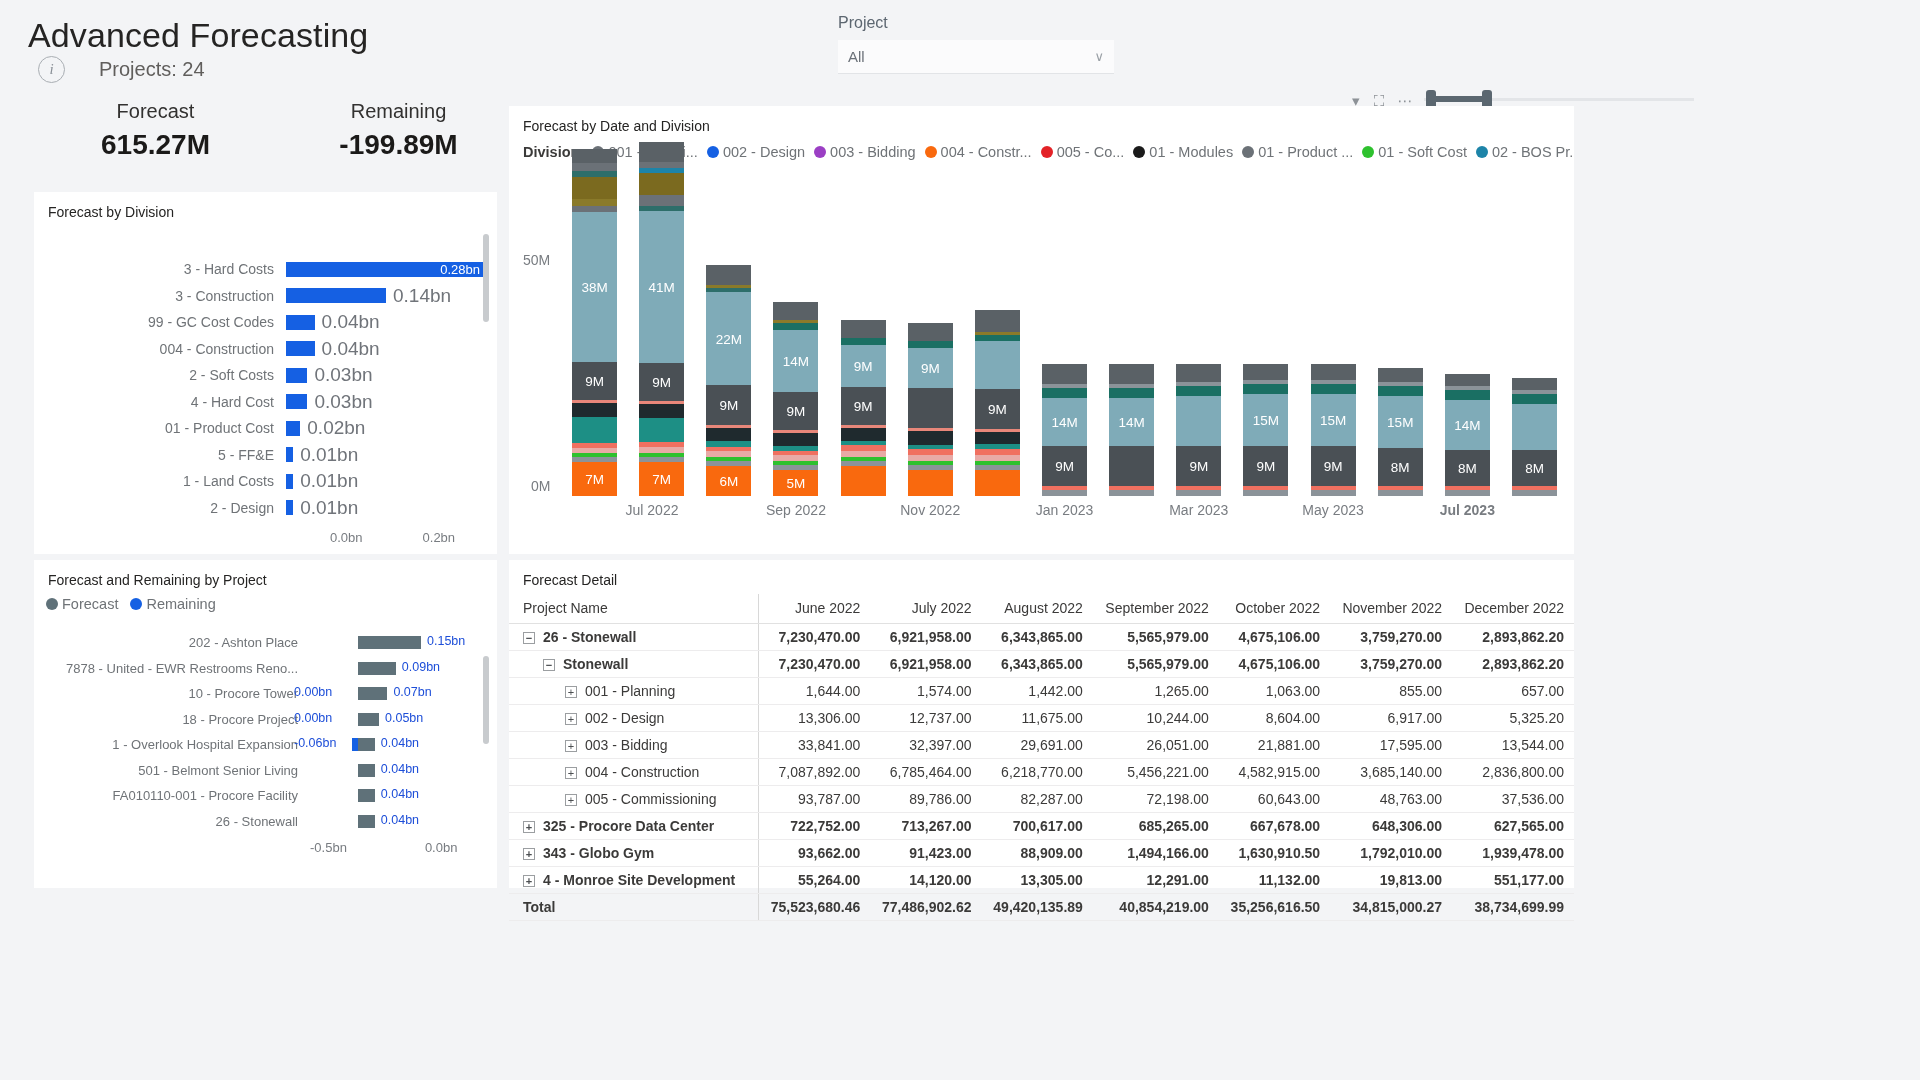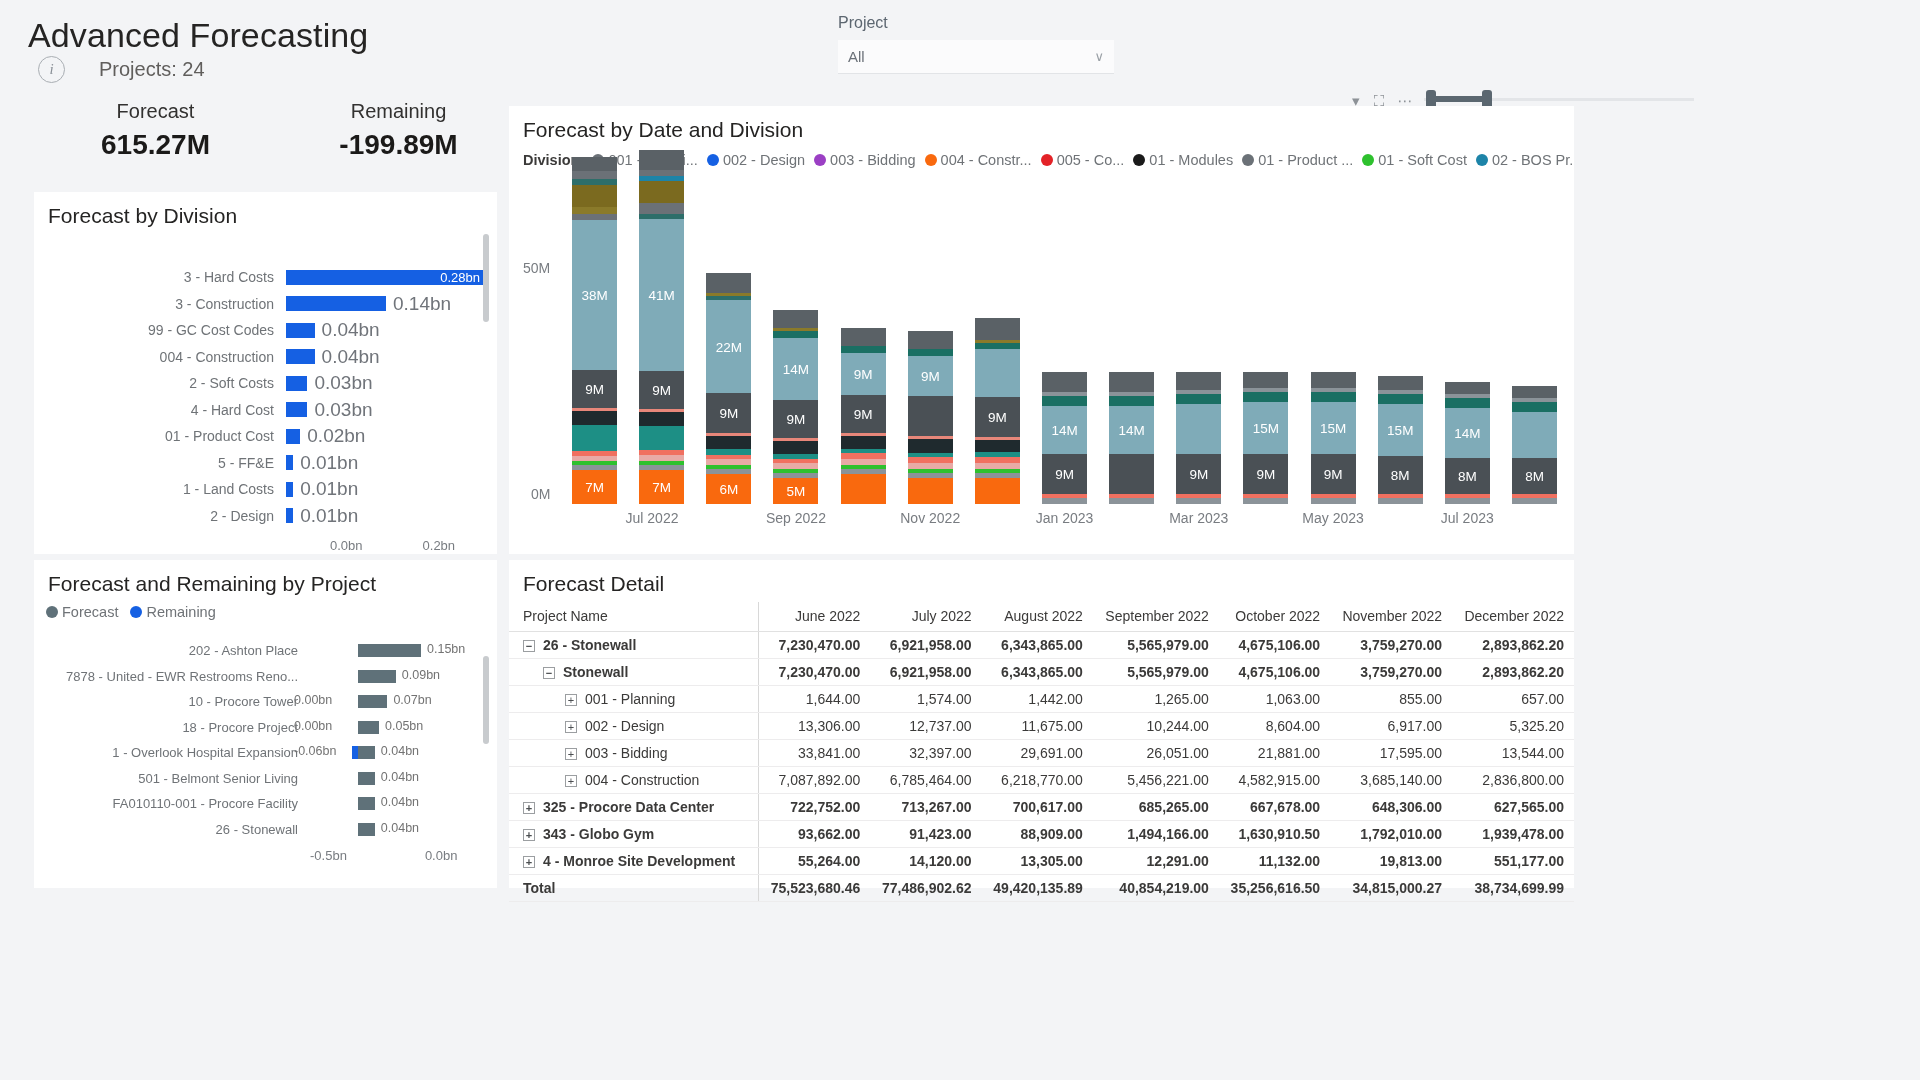--- a/index.html
+++ b/index.html
@@ -57,21 +57,21 @@
   .viz-icons span { font-size: 15px; cursor: pointer; }
 
   
   .slider-wrap { position: absolute; top: 85px; left: 1424px; width: 270px; height: 30px; }
   .slider-track { position: absolute; top: 13px; left: 0; right: 0; height: 3px; background: #e3e5e8; }
   .slider-fill { position: absolute; top: 11px; left: 6px; width: 58px; height: 6px; background: #5b6770; }
   .slider-handle { position: absolute; top: 5px; width: 10px; height: 19px; border-radius: 3px; background: #5b6770; }
 
   
   .panel { position: absolute; background: #ffffff; }
-  .panel-title { font-size: 21px; color: #252423; padding: 12px 0 0 14px; font-weight: 400; }
+  .panel-title { font-size: 14px; color: #252423; padding: 12px 0 0 14px; font-weight: 400; }
 
   
   #division-panel { left: 34px; top: 192px; width: 463px; height: 362px; }
   .div-rows { position: relative; margin-top: 36px; }
   .div-row { display: flex; align-items: center; height: 26.5px; }
   .div-row .cat { width: 252px; text-align: right; font-size: 14px; color: #6f7377; padding-right: 12px; }
   .div-row .barbox { display: flex; align-items: center; flex: 1; position: relative; }
   .div-row .bar { height: 15px; background: #1560e3; position: relative; }
   .div-row .inlbl { position: absolute; right: 6px; top: 0; font-size: 13px; color: #fff; line-height: 15px; }
   .div-row .outlbl { font-size: 19px; color: #70747a; margin-left: 7px; }
@@ -101,21 +101,21 @@
 
   
   #project-panel { left: 34px; top: 560px; width: 463px; height: 328px; }
   .proj-legend { display: flex; gap: 12px; padding: 8px 0 0 12px; font-size: 14px; color: #6f7377; align-items: center; }
   .proj-rows { margin-top: 18px; position: relative; }
   .proj-row { display: flex; align-items: center; height: 25.5px; }
   .proj-row .cat { width: 272px; text-align: right; font-size: 13px; color: #6f7377; padding-right: 8px; }
   .proj-row .zone { position: relative; flex: 1; height: 100%; }
   .bar-f { position: absolute; top: 6px; height: 13px; background: #5f7179; }
   .bar-r { position: absolute; top: 6px; height: 13px; background: #1560e3; }
-  .lbl-r { position: absolute; top: 4px; font-size: 12.5px; color: #737373; }
+  .lbl-r { position: absolute; top: 4px; font-size: 12.5px; color: #1d4ed8; }
   .proj-axis { display: flex; font-size: 13px; color: #787c81; margin-top: 6px; }
 
   
   #detail-panel { left: 509px; top: 560px; width: 1065px; height: 328px; }
   table.detail { border-collapse: collapse; width: 100%; margin-top: 6px; }
   table.detail th {
     font-size: 14px; font-weight: 400; color: #3b3a39; text-align: right;
     padding: 6px 10px 7px 6px; border-bottom: 1px solid #e1e1e1; white-space: nowrap;
   }
   table.detail th.first { text-align: left; padding-left: 14px; }
@@ -592,21 +592,21 @@
           </div>
         </div>
     </div>
     <div class="xaxis" id="date-xaxis">
         <span class="xtick" style="left: 91px;">Jul 2022</span>
         <span class="xtick" style="left: 234.967px;">Sep 2022</span>
         <span class="xtick" style="left: 369.233px;">Nov 2022</span>
         <span class="xtick" style="left: 503.5px;">Jan 2023</span>
         <span class="xtick" style="left: 637.767px;">Mar 2023</span>
         <span class="xtick" style="left: 772.033px;">May 2023</span>
-        <span class="xtick" style="left: 906.3px;">Jul 2023</span>
+        <span class="xtick" style="left: 906.3px; font-weight: bold;">Jul 2023</span>
       </div>
   </div>
 
   <div class="panel" id="project-panel">
     <div class="panel-title">Forecast and Remaining by Project</div>
     <div class="proj-legend" id="proj-legend">
         <span class="legend-item">
           <span class="dot" style="background:#5f7179"></span>
           <span>Forecast</span>
         </span>
@@ -754,20 +754,30 @@
           <tr class="">
             <td class="name ind2"><span class="expander">+</span><span>004 - Construction</span></td>
             <td class="vline">7,087,892.00</td>
             <td>6,785,464.00</td>
             <td>6,218,770.00</td>
             <td>5,456,221.00</td>
             <td>4,582,915.00</td>
             <td>3,685,140.00</td>
             <td>2,836,800.00</td>
           </tr>
+          <tr class="">
+            <td class="name ind2"><span class="expander">+</span><span>005 - Commissioning</span></td>
+            <td class="vline">93,787.00</td>
+            <td>89,786.00</td>
+            <td>82,287.00</td>
+            <td>72,198.00</td>
+            <td>60,643.00</td>
+            <td>48,763.00</td>
+            <td>37,536.00</td>
+          </tr>
           <tr class="lvl0">
             <td class="name"><span class="expander">+</span><span>325 - Procore Data Center</span></td>
             <td class="vline">722,752.00</td>
             <td>713,267.00</td>
             <td>700,617.00</td>
             <td>685,265.00</td>
             <td>667,678.00</td>
             <td>648,306.00</td>
             <td>627,565.00</td>
           </tr>

